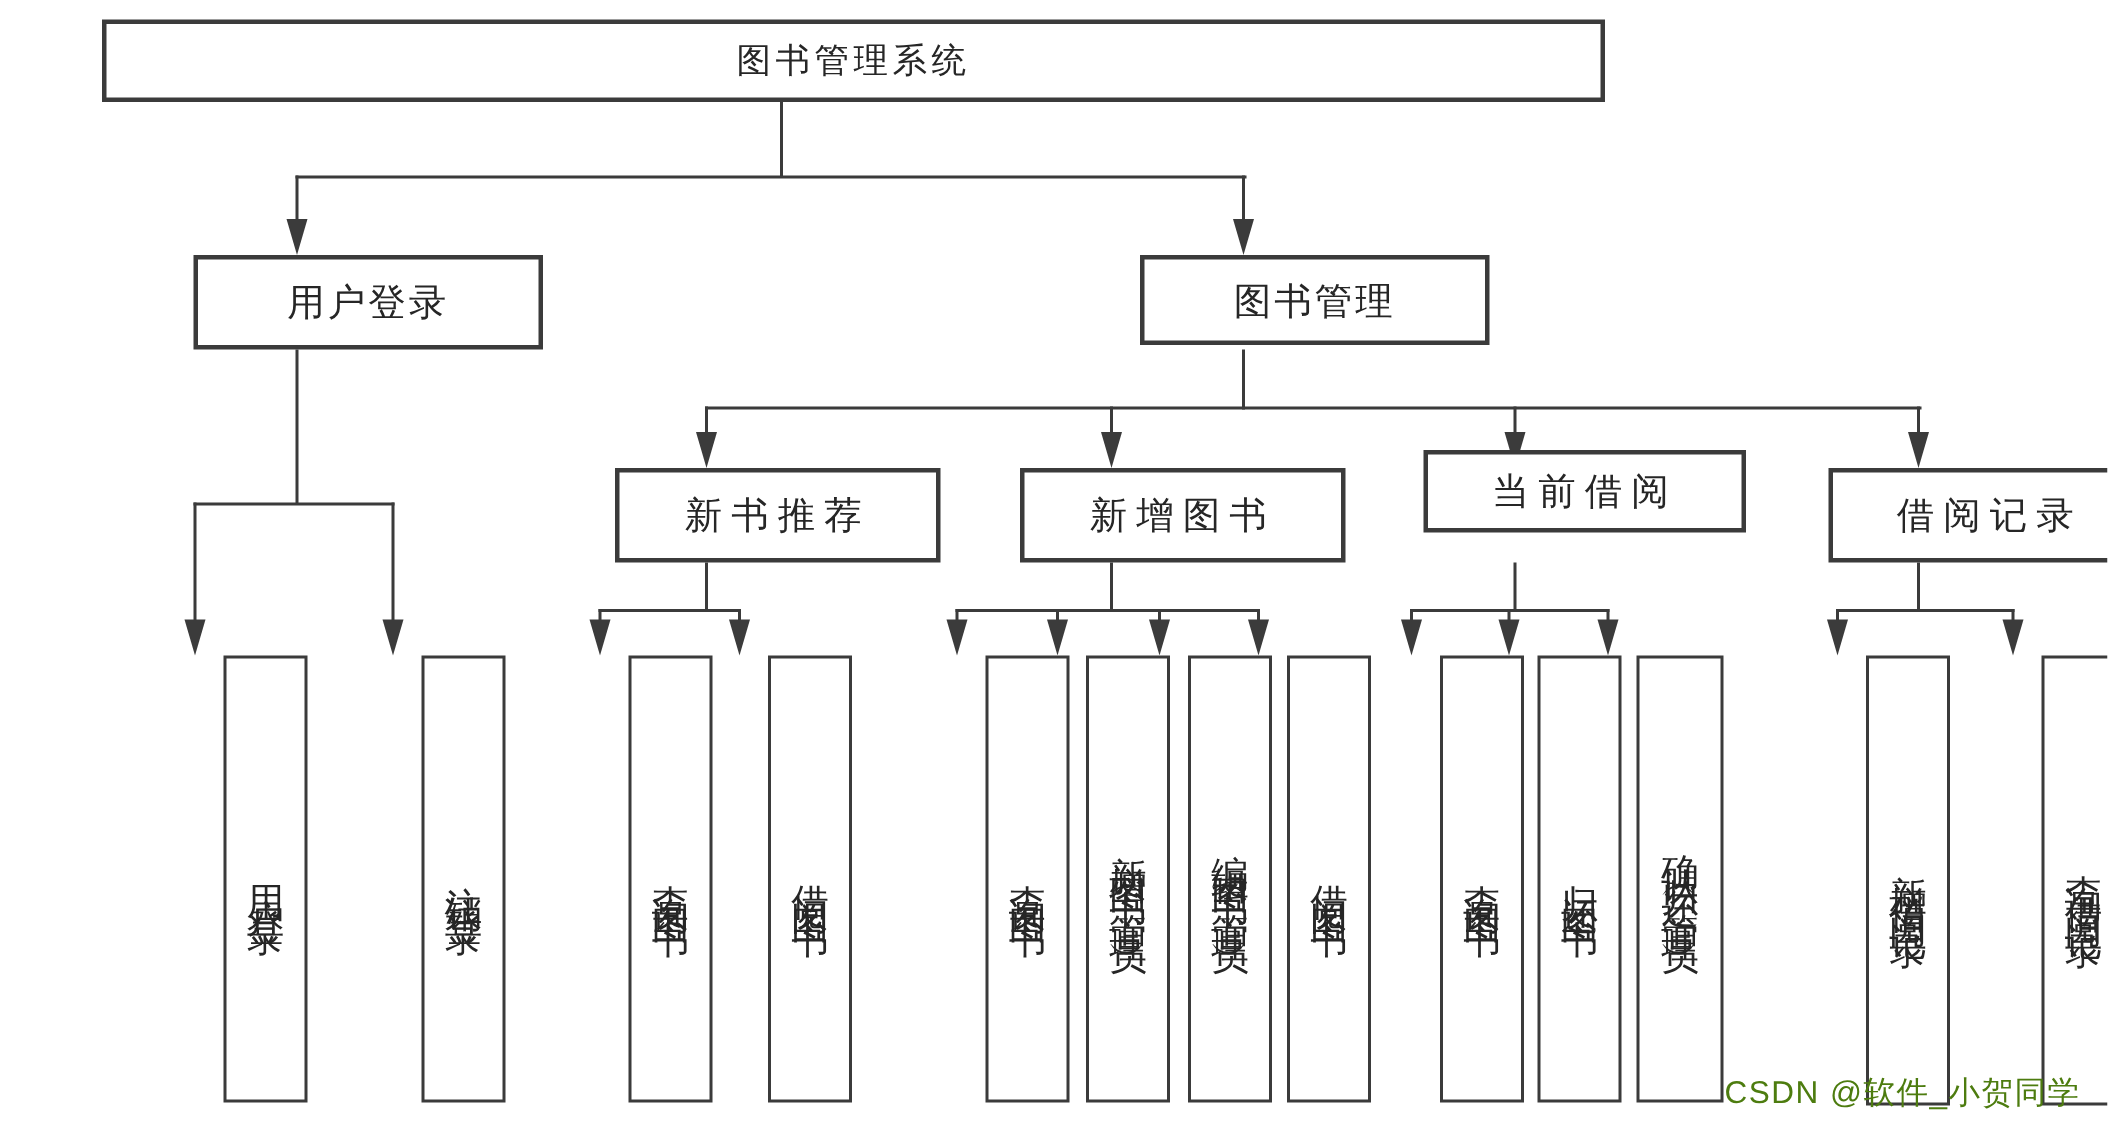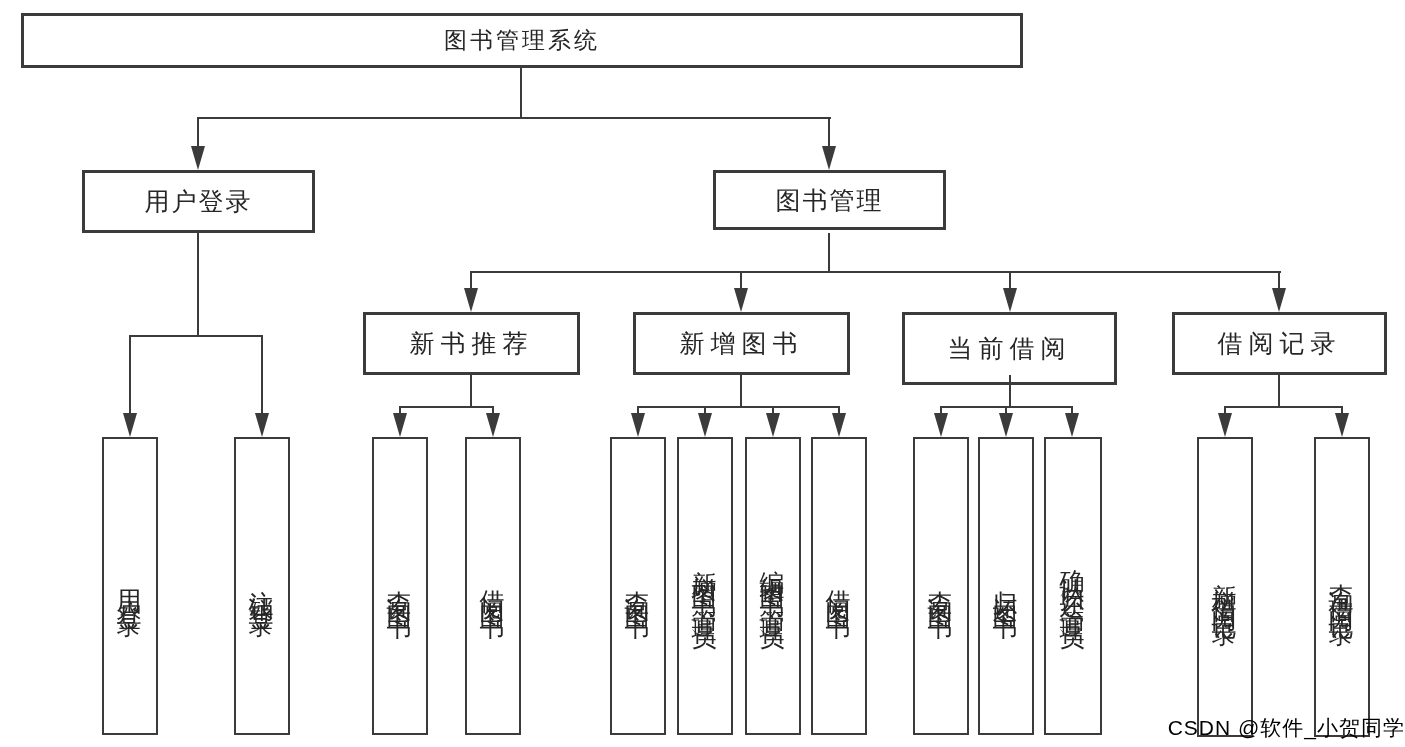--- a/index.html
+++ b/index.html
@@ -6,40 +6,41 @@
   #canvas{
     position:relative;width:1405px;height:747px;background:#ffffff;
     font-family:"Liberation Sans","DejaVu Sans",sans-serif;color:#262626;
     overflow:hidden;
   }
   
   .box{
     position:absolute;box-sizing:border-box;background:#ffffff;
     border:3px solid #3b3b3b;display:flex;align-items:center;justify-content:center;
     white-space:nowrap;
+    margin-left:47px;
   }
   .root-box{font-size:23px;letter-spacing:3px;}
   .lvl2{font-size:25px;letter-spacing:2px;}
   .lvl3{font-size:25px;letter-spacing:6px;}
   .leaf{
     writing-mode:vertical-rl;text-orientation:mixed;
     font-size:25px;letter-spacing:8px;white-space:normal;
     border-width:2.5px;
   }
   
   .h{position:absolute;height:2px;background:#3b3b3b;}
   .v{position:absolute;width:2px;background:#3b3b3b;}
   .arw{
     position:absolute;width:0;height:0;
     border-left:7px solid transparent;border-right:7px solid transparent;
     border-top:24px solid #3b3b3b;
   }
   .watermark{
-    position:absolute;top:714px;right:0;font-size:21px;letter-spacing:1px;
-    color:#000000;z-index:10;white-space:nowrap;
+    position:absolute;top:714px;right:18px;font-size:21px;letter-spacing:1px;
+    color:#4d7c0f;z-index:10;white-space:nowrap;
   }
 </style>
 </head>
 <body>
 
 <div id="canvas">
 
   <div class="box root-box" style="left:21px;top:13px;width:1002px;height:55px">图书管理系统</div>
 
   <div class="v" style="left:520px;top:68px;height:50px"></div>
@@ -65,21 +66,21 @@
   <div class="arw" style="left:464px;top:288px"></div>
   <div class="v" style="left:740px;top:271px;height:19px"></div>
   <div class="arw" style="left:734px;top:288px"></div>
   <div class="v" style="left:1009px;top:271px;height:19px"></div>
   <div class="arw" style="left:1003px;top:288px"></div>
   <div class="v" style="left:1278px;top:271px;height:19px"></div>
   <div class="arw" style="left:1272px;top:288px"></div>
 
   <div class="box lvl3" style="left:363px;top:312px;width:217px;height:63px">新书推荐</div>
   <div class="box lvl3" style="left:633px;top:312px;width:217px;height:63px">新增图书</div>
-  <div class="box lvl3" style="left:902px;top:312px;width:215px;height:73px">当前借阅</div>
+  <div class="box lvl3" style="left:902px;top:300px;width:215px;height:55px">当前借阅</div>
   <div class="box lvl3" style="left:1172px;top:312px;width:215px;height:63px">借阅记录</div>
 
   <div class="v" style="left:470px;top:375px;height:33px"></div>
   <div class="h" style="left:399px;top:406px;width:95px"></div>
   <div class="v" style="left:399px;top:406px;height:10px"></div>
   <div class="arw" style="left:393px;top:413px"></div>
   <div class="v" style="left:492px;top:406px;height:10px"></div>
   <div class="arw" style="left:486px;top:413px"></div>
 
   <div class="v" style="left:740px;top:375px;height:33px"></div>

